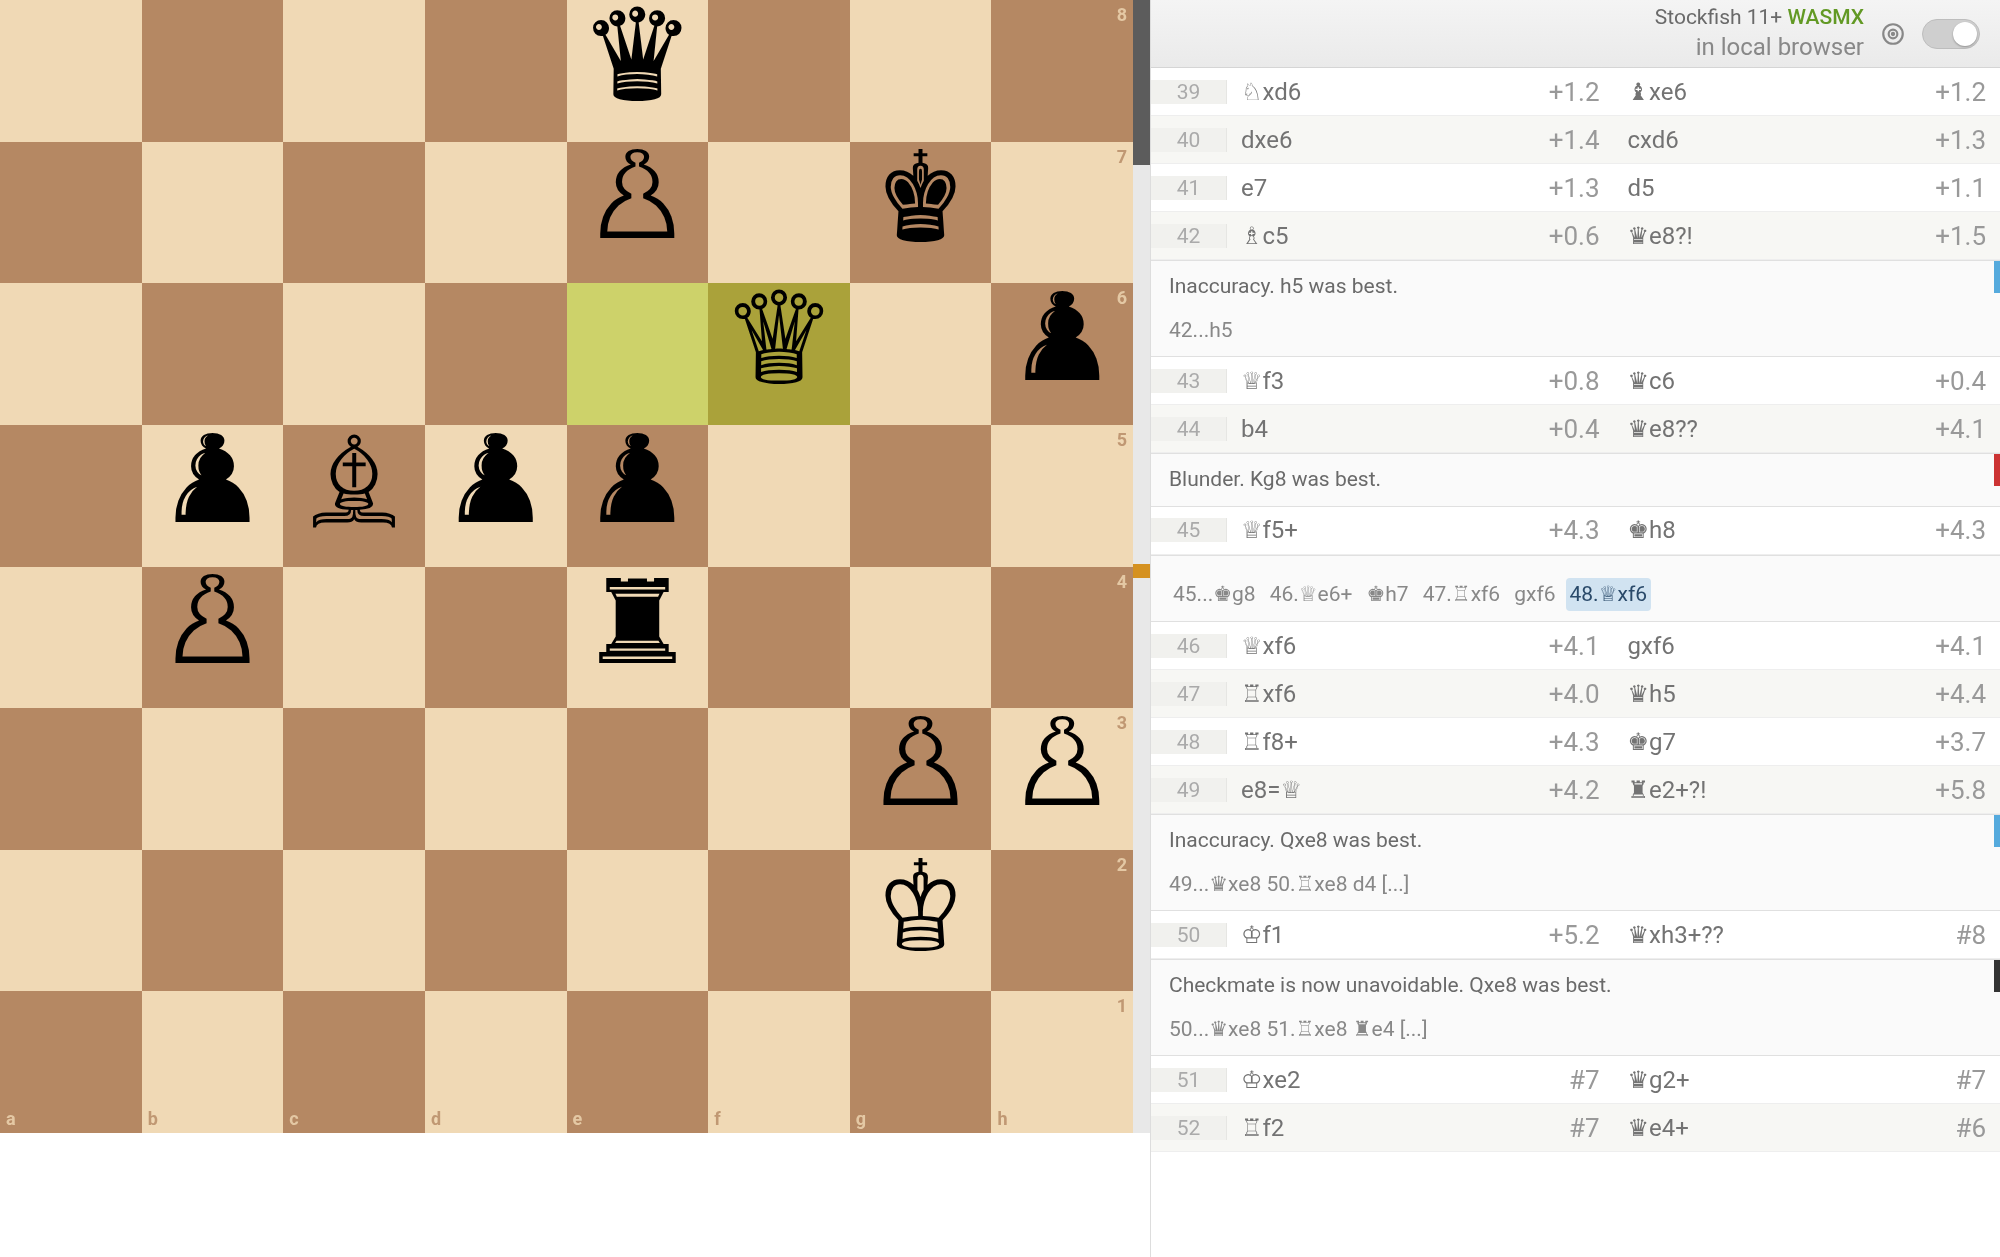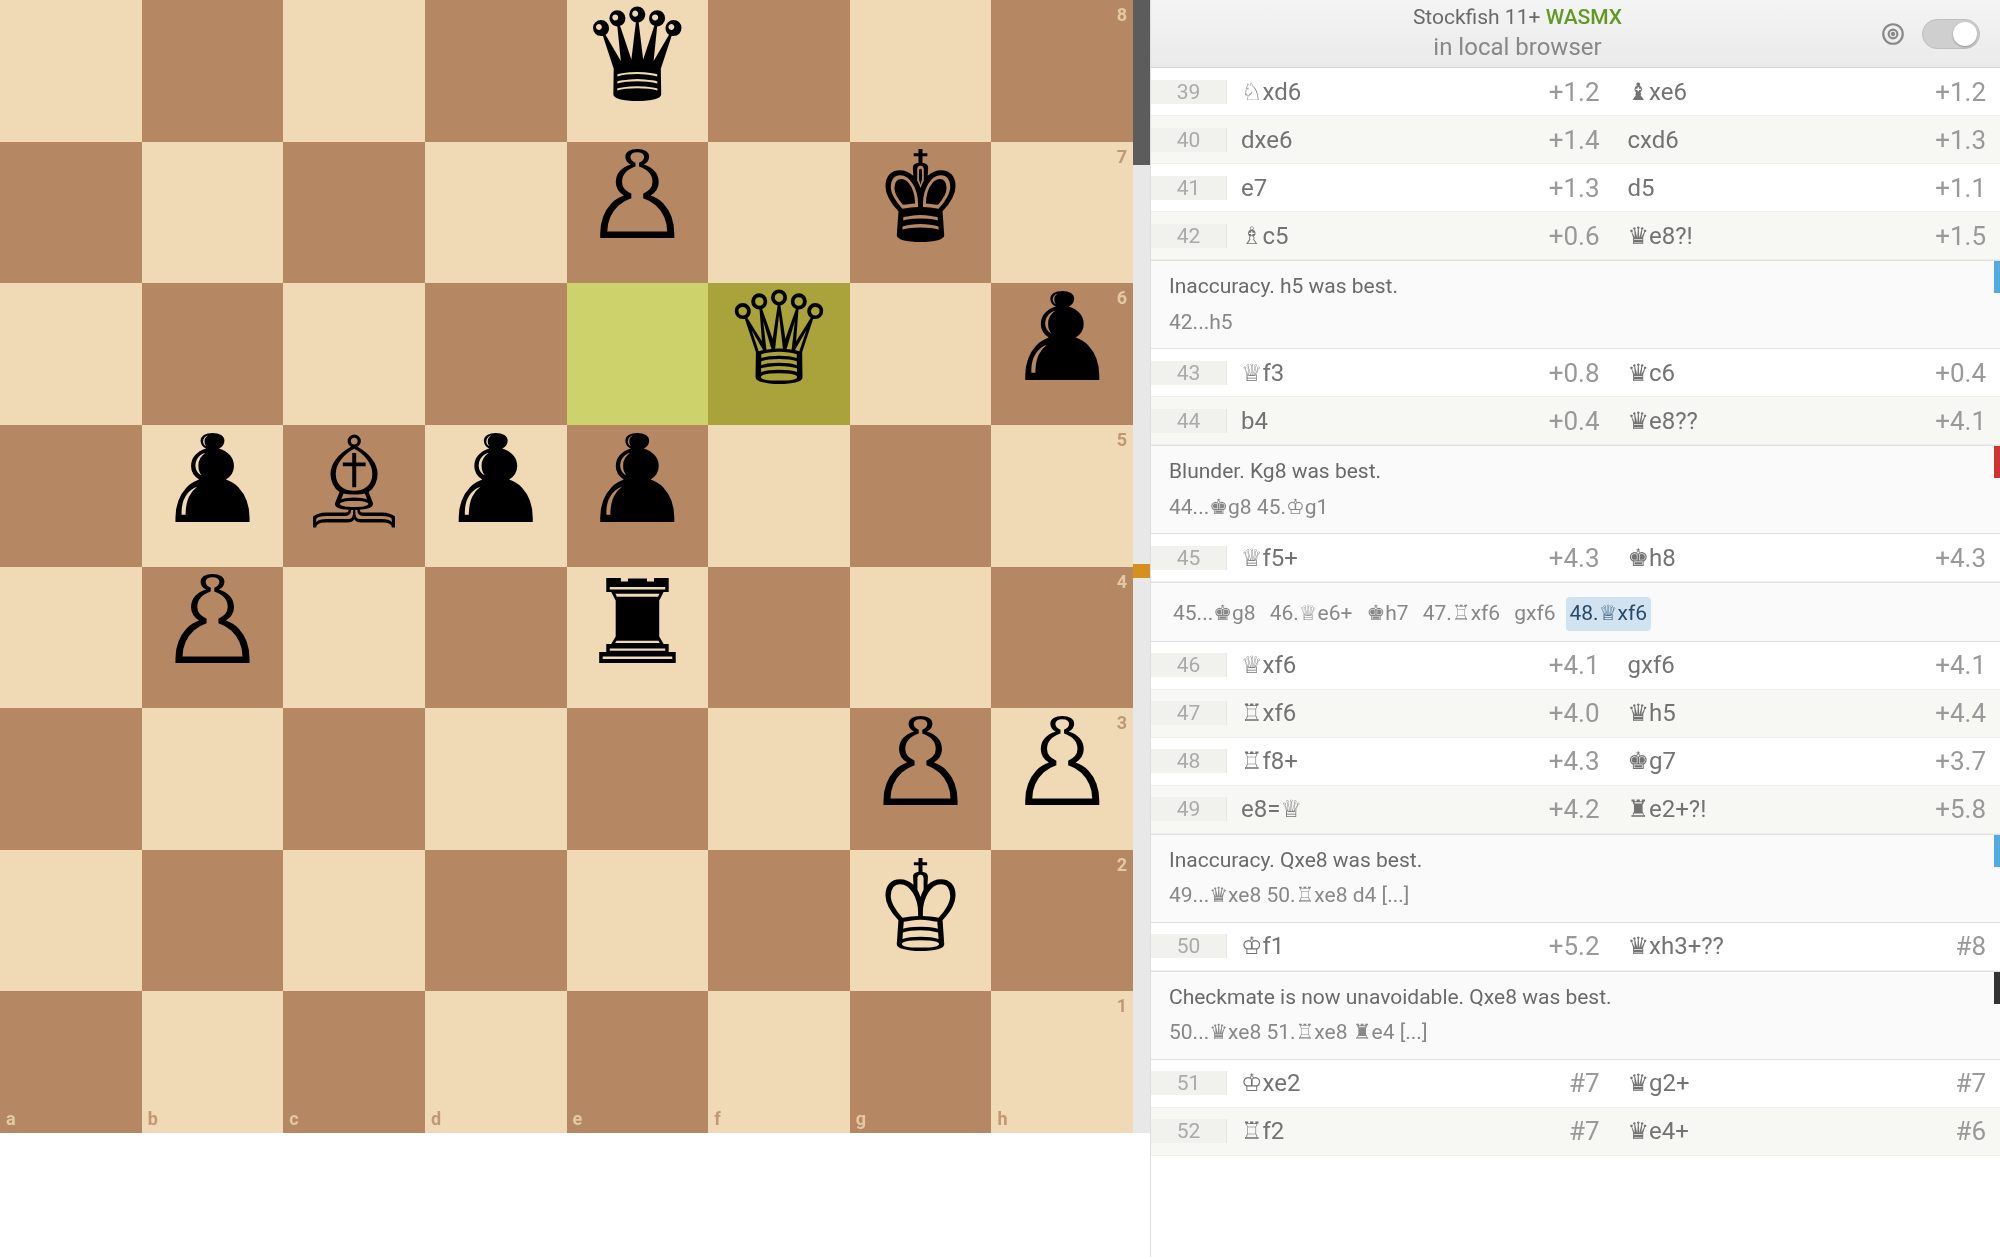--- a/index.html
+++ b/index.html
@@ -75,21 +75,21 @@
     height: 68px;
     background: linear-gradient(#f4f4f4, #eaeaea);
     border-bottom: 1px solid #d5d5d5;
     display: flex;
     align-items: center;
     padding: 0 20px;
     gap: 16px;
   }
   .engine-header .txt {
     flex: 1;
-    text-align: center;
+    text-align: right;
     line-height: 1.3;
     color: #6a6a6a;
     font-size: 21px;
   }
   .engine-header .txt .wasmx { color: #629924; font-weight: 500; }
   .engine-header .sub { display: block; color: #888; font-size: 24px; }
   .aim-icon { width: 26px; height: 26px; color: #888; }
   .toggle {
     width: 58px; height: 30px; border-radius: 15px;
     background: #cfcfcf; border: 1px solid #bdbdbd;
@@ -143,21 +143,21 @@
     font-size: 21px;
     line-height: 1.5;
   }
   .comment-block .stripe {
     position: absolute; top: 0; right: 0; width: 6px; height: 32px;
   }
   .stripe.inacc { background: #55aadd; }
   .stripe.blunder { background: #cc3333; }
   .stripe.dark { background: #333; }
   .variation {
-    color: #888; font-size: 21px; margin-top: 4px;
+    color: #888; font-size: 21px; margin-top: 12px;
     display: flex; flex-wrap: wrap; gap: 4px 6px;
   }
   .variation .vm { padding: 1px 4px; border-radius: 4px; }
   .variation .vm.cur { background: #d1e3f1; color: #2a4a6a; }
 </style>
 </head>
 <body>
 
 <div class="board-area">
   <div class="board" id="board">
@@ -374,21 +374,20 @@
           <span class="san">b4</span>
           <span class="ev">+0.4</span>
         </div>
         <div class="half">
           <span class="san">♛e8??</span>
           <span class="ev">+4.1</span>
         </div>
       </div>
       <div class="comment-block">
         <div>Blunder. Kg8 was best.</div>
-        <div class="variation">44...♚g8 45.♔g1</div>
         <div class="stripe blunder"></div>
       </div>
       <div class="move-row">
         <div class="mn">45</div>
         <div class="half">
           <span class="san">♕f5+</span>
           <span class="ev">+4.3</span>
         </div>
         <div class="half">
           <span class="san">♚h8</span>

